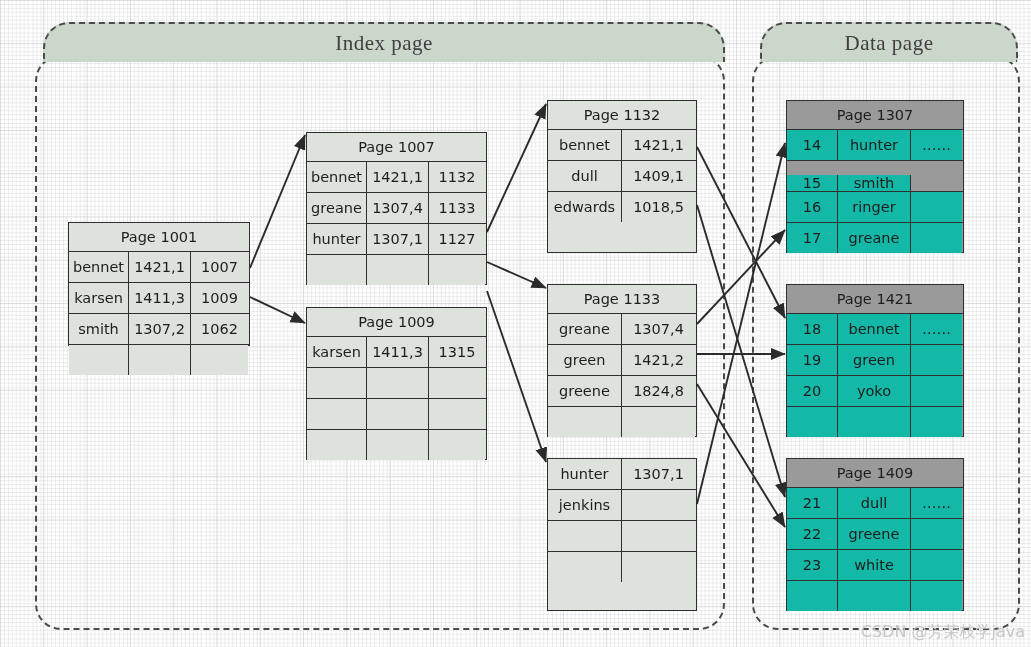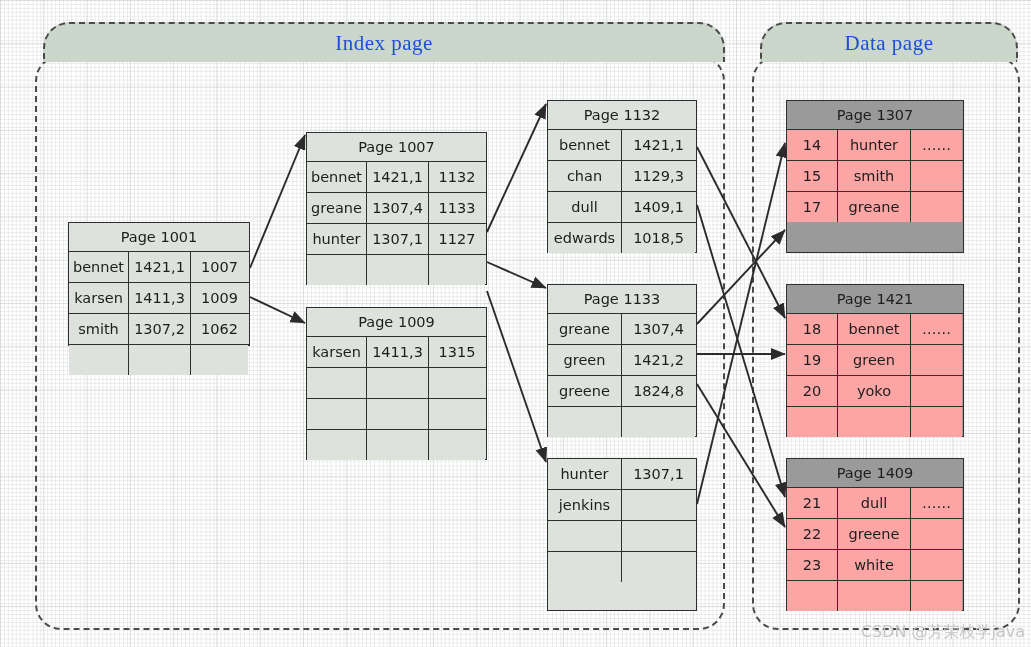--- a/index.html
+++ b/index.html
@@ -37,21 +37,21 @@
   }
   .zone-banner{
     position:absolute;
     background:#ccd7cb;
     border:2.2px dashed #4a4a4a;
     border-bottom:none;
     border-radius:26px 26px 0 0;
     box-sizing:border-box;
     display:flex;align-items:center;justify-content:center;
     font-family:"Liberation Serif","DejaVu Serif",serif;
-    font-size:21px;color:#1d4ed8;letter-spacing:.5px;
+    font-size:21px;color:#404040;letter-spacing:.5px;
   }
 
   
   .page{position:absolute;border:1.6px solid #2f2f2f;box-sizing:border-box;}
   .page .hdr{
     height:29px;display:flex;align-items:center;justify-content:center;
     border-bottom:1.6px solid #2f2f2f;box-sizing:border-box;
     font-size:14.5px;color:#1d1d1d;
   }
   .page .row{display:flex;box-sizing:border-box;border-bottom:1.6px solid #2f2f2f;}
@@ -62,21 +62,21 @@
     font-size:14.5px;color:#1d1d1d;overflow:hidden;white-space:nowrap;
   }
   .page .cell:last-child{border-right:none;}
 
   .idx{background:#dde3dc;}
   .idx .hdr{background:#dde3dc;}
   .idx .cell{background:#dde3dc;}
 
   .dat{background:#9a9a9a;}
   .dat .hdr{background:#9a9a9a;}
-  .dat .cell{background:#fca5a5;}
+  .dat .cell{background:#14b8a6;}
 
   .wm{
     position:absolute;right:6px;bottom:4px;
     font-size:16px;color:#c6c6c6;white-space:nowrap;
     font-family:"DejaVu Sans",sans-serif;
   }
 </style>
 </head>
 <body>
 
@@ -196,24 +196,20 @@
   </div>
 </div>
 
 <div class="page idx" style="left:547px;top:100px;width:150px;height:153px;">
   <div class="hdr">Page 1132</div>
   <div class="row" style="height:31px;">
     <div class="cell" style="width:74px;">bennet</div>
     <div class="cell" style="width:73px;">1421,1</div>
   </div>
   <div class="row" style="height:31px;">
-    <div class="cell" style="width:74px;">chan</div>
-    <div class="cell" style="width:73px;">1129,3</div>
-  </div>
-  <div class="row" style="height:31px;">
     <div class="cell" style="width:74px;">dull</div>
     <div class="cell" style="width:73px;">1409,1</div>
   </div>
   <div class="row" style="height:30px;">
     <div class="cell" style="width:74px;">edwards</div>
     <div class="cell" style="width:73px;">1018,5</div>
   </div>
 </div>
 
 <div class="page idx" style="left:547px;top:284px;width:150px;height:153px;">
@@ -255,23 +251,28 @@
   </div>
 </div>
 
 <div class="page dat" style="left:786px;top:100px;width:178px;height:153px;">
   <div class="hdr">Page 1307</div>
   <div class="row" style="height:31px;">
     <div class="cell" style="width:51px;">14</div>
     <div class="cell" style="width:73px;">hunter</div>
     <div class="cell" style="width:51px;">……</div>
   </div>
-  <div class="row" style="height:31px;">
+  <div class="row" style="height:31px;align-items:flex-end;">
     <div class="cell" style="width:51px;">15</div>
     <div class="cell" style="width:73px;">smith</div>
+    <div class="cell" style="width:51px;"></div>
+  </div>
+  <div class="row" style="height:31px;">
+    <div class="cell" style="width:51px;">16</div>
+    <div class="cell" style="width:73px;">ringer</div>
     <div class="cell" style="width:51px;"></div>
   </div>
   <div class="row" style="height:30px;">
     <div class="cell" style="width:51px;">17</div>
     <div class="cell" style="width:73px;">greane</div>
     <div class="cell" style="width:51px;"></div>
   </div>
 </div>
 
 <div class="page dat" style="left:786px;top:284px;width:178px;height:153px;">

